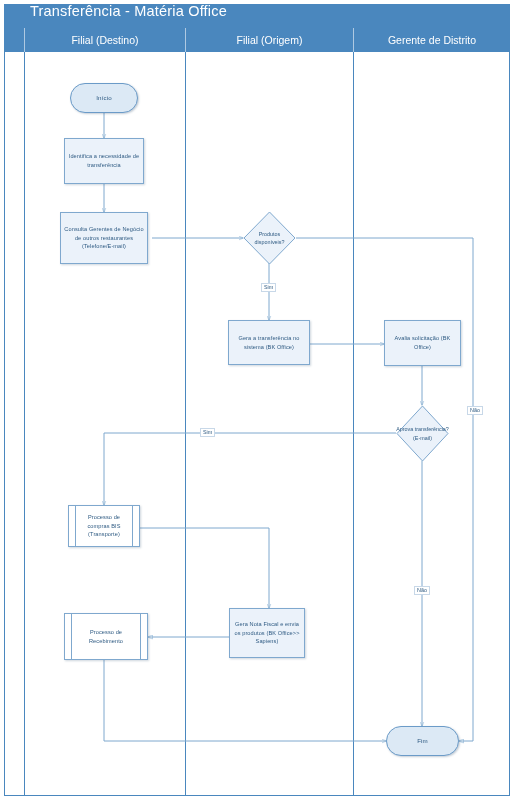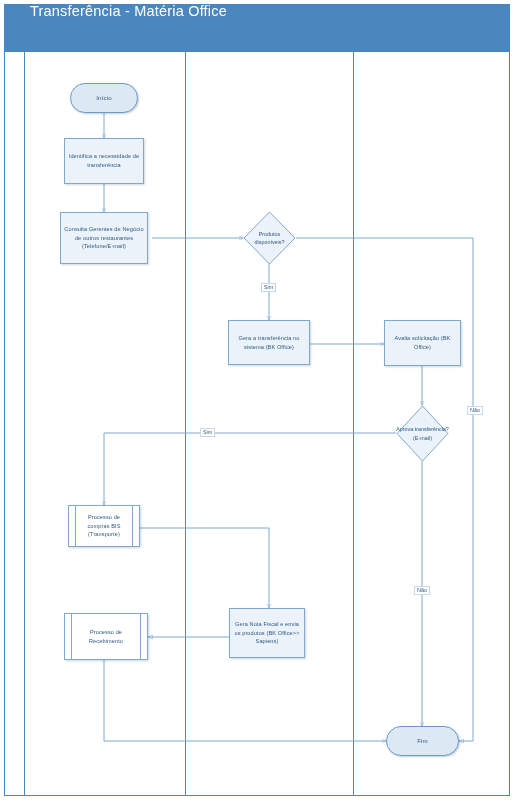--- a/index.html
+++ b/index.html
@@ -177,20 +177,23 @@
 </style>
 </head>
 <body>
 
 <div id="root">
 
   <div class="title-band"></div>
   <div class="title-text">Transferência -  Matéria Office</div>
 
   <div class="lane-header-band"></div>
+  <div class="lane-head first" style="left:24px;  width:161px;">Filial (Destino)</div>
+  <div class="lane-head" style="left:185px; width:168px;">Filial (Origem)</div>
+  <div class="lane-head" style="left:353px; width:157px;">Gerente de Distrito</div>
 
   <div class="pool-body"></div>
   <div class="lane-divider" style="left:24px;"></div>
   <div class="lane-divider" style="left:185px;"></div>
   <div class="lane-divider" style="left:353px;"></div>
 
   <svg id="connectors" viewBox="0 0 514 808">
     <defs>
       <marker id="arrow" viewBox="0 0 10 10" refX="9" refY="5" markerWidth="5" markerHeight="5" orient="auto-start-reverse">
         <path d="M 0 1 L 10 5 L 0 9 z" fill="#5C8CBE" stroke="none"></path>

